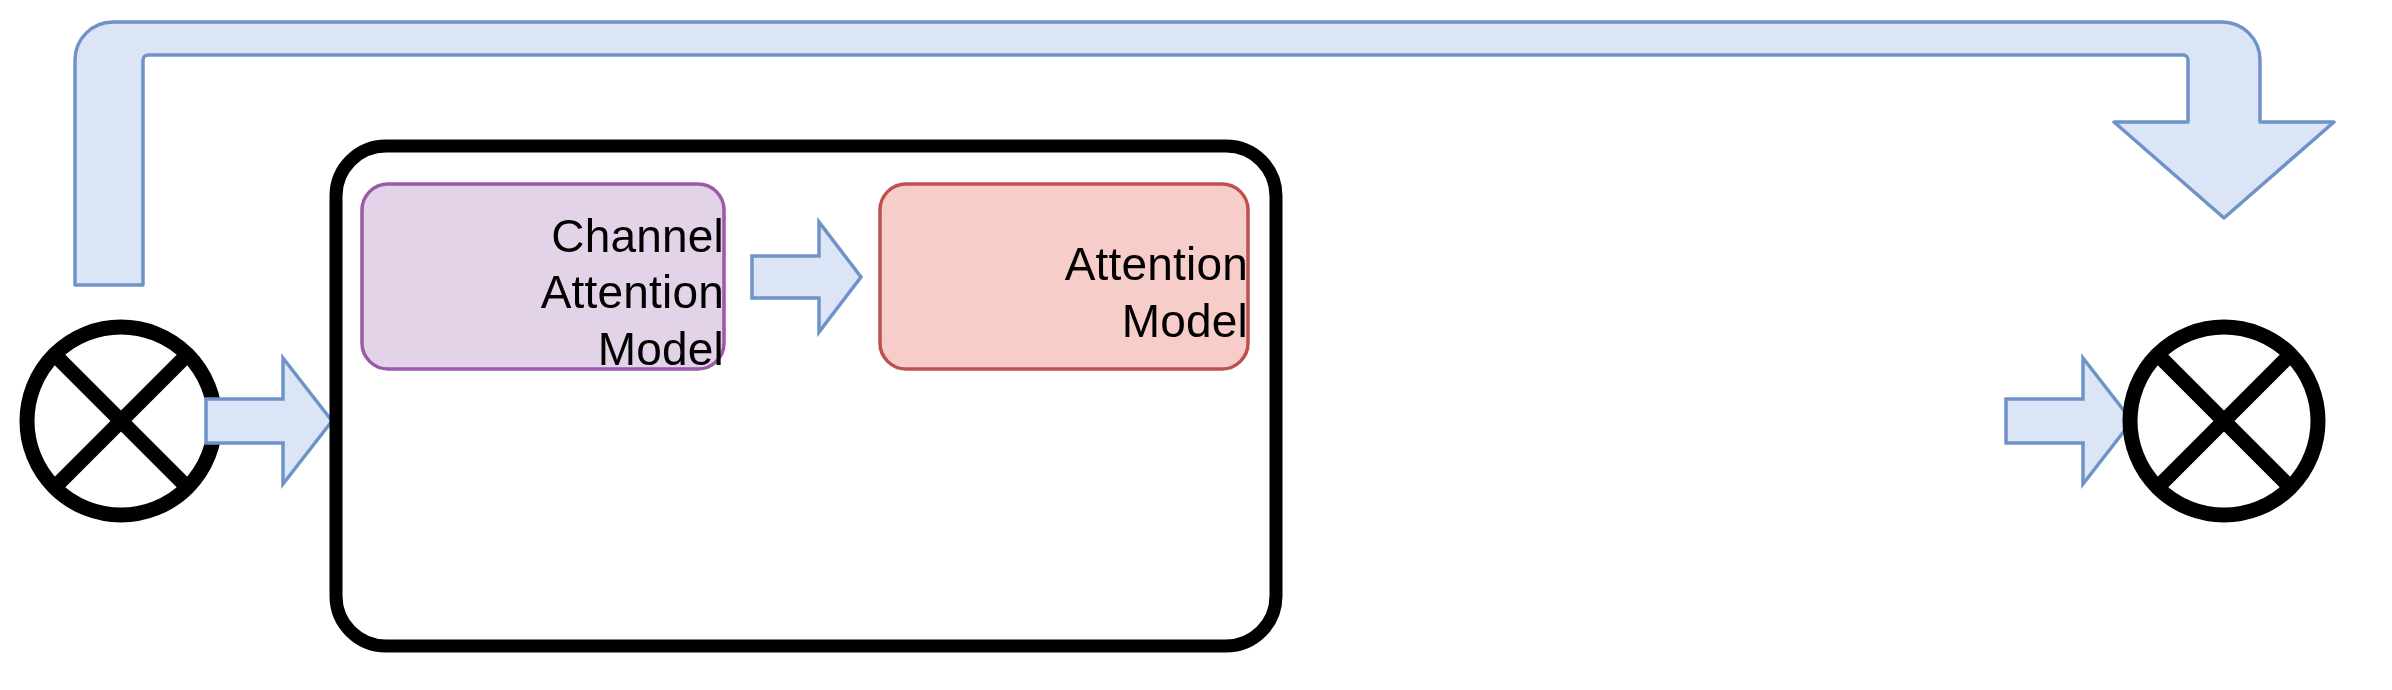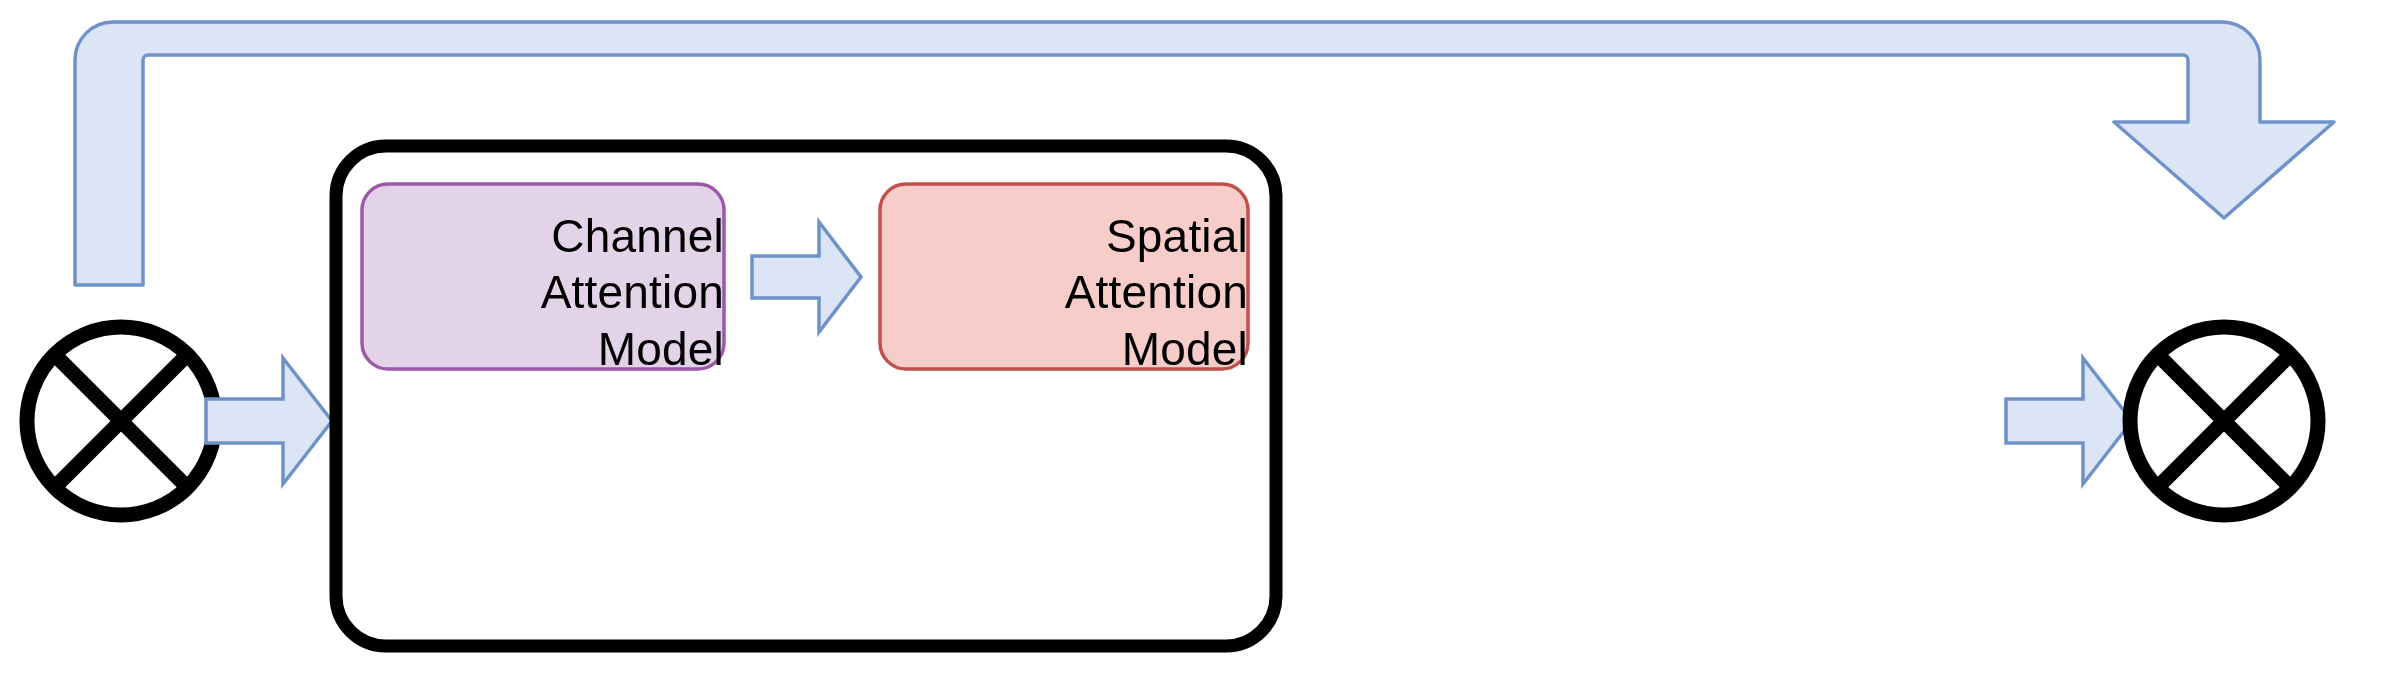--- a/index.html
+++ b/index.html
@@ -107,18 +107,17 @@
 
   </svg>
 
   <div class="box-label" style="left:362px; top:184px; width:362px; height:185px;">
     <span>Channel</span>
     <span>Attention</span>
     <span>Model</span>
   </div>
 
   <div class="box-label" style="left:880px; top:184px; width:368px; height:185px;">
-    <span>Spatial</span>
     <span>Attention</span>
     <span>Model</span>
   </div>
 
 </div>
 
 </body></html>

